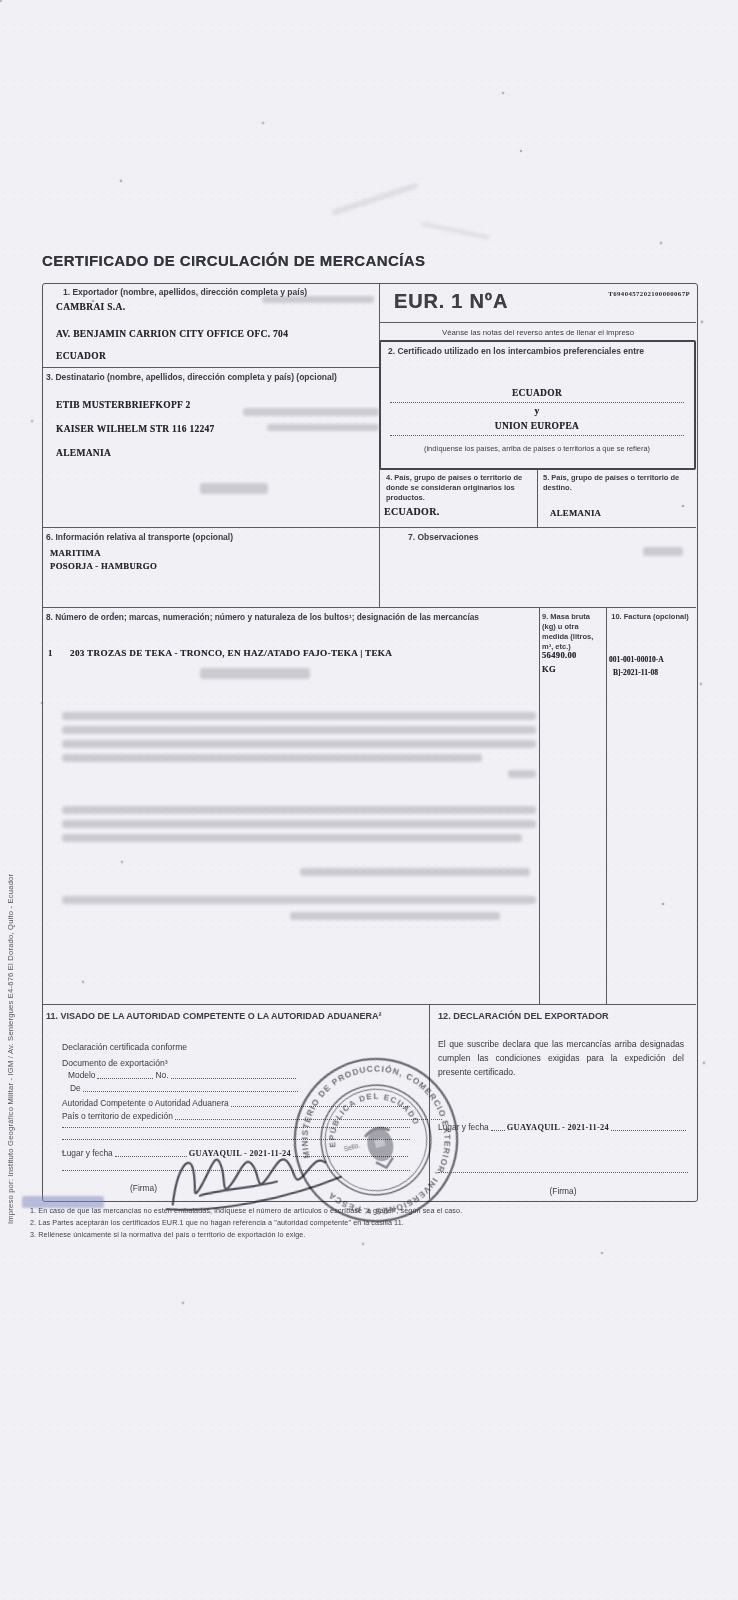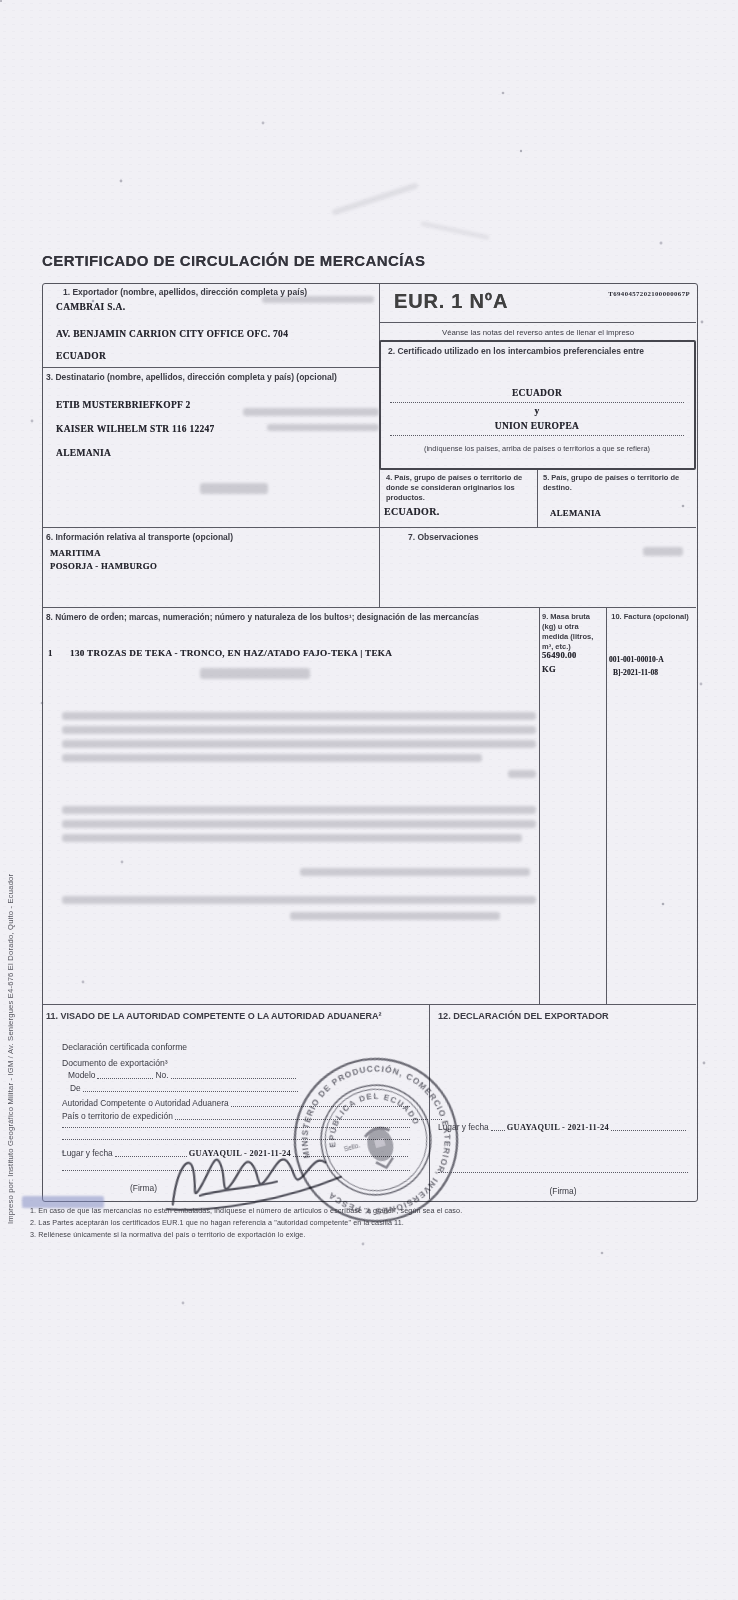--- a/index.html
+++ b/index.html
@@ -114,21 +114,21 @@
   <div class="abs val" style="left:50px;top:548px;font-size:8.8px;">MARITIMA</div>
   <div class="abs val" style="left:50px;top:561px;font-size:8.8px;">POSORJA - HAMBURGO</div>
   <div class="abs lbl" style="left:408px;top:532px;width:300px;">7. Observaciones</div>
   <div class="abs smudge" style="left:643px;top:547px;width:40px;height:9px;"></div>
 
   <div class="abs lbl" style="left:46px;top:612px;width:492px;font-size:8.3px;">8. Número de orden; marcas, numeración; número y naturaleza de los bultos¹; designación de las mercancías</div>
   <div class="abs lbl-sm" style="left:542px;top:612px;width:62px;">9. Masa bruta (kg) u otra medida (litros, m³, etc.)</div>
   <div class="abs lbl-sm center" style="left:608px;top:612px;width:84px;">10. Factura (opcional)</div>
 
   <div class="abs val" style="left:48px;top:648px;font-size:9px;">1</div>
-  <div class="abs val" style="left:70px;top:648px;font-size:9.2px;">130 TROZAS DE TEKA - TRONCO, EN HAZ/ATADO FAJO-TEKA | TEKA</div>
+  <div class="abs val" style="left:70px;top:648px;font-size:9.2px;">203 TROZAS DE TEKA - TRONCO, EN HAZ/ATADO FAJO-TEKA | TEKA</div>
   <div class="abs smudge" style="left:200px;top:668px;width:110px;height:11px;"></div>
 
   <div class="abs val" style="left:542px;top:650px;font-size:8.6px;">56490.00</div>
   <div class="abs val" style="left:542px;top:664px;font-size:8.6px;">KG</div>
   <div class="abs val-sm" style="left:609px;top:655px;">001-001-00010-A</div>
   <div class="abs val-sm" style="left:613px;top:668px;">B]-2021-11-08</div>
 
   <div class="abs smudge" style="left:62px;top:712px;width:474px;height:8px;"></div>
   <div class="abs smudge" style="left:62px;top:726px;width:474px;height:8px;"></div>
   <div class="abs smudge" style="left:62px;top:740px;width:474px;height:8px;"></div>
@@ -201,20 +201,21 @@
       <g opacity=".85">
         <ellipse cx="93" cy="96" rx="13" ry="17" fill="#5a5a64" opacity=".75"></ellipse>
         <path d="M80,84 Q93,74 106,84" fill="none" stroke="#5a5a64" stroke-width="3"></path>
         <path d="M84,112 L93,120 L102,112" fill="none" stroke="#5a5a64" stroke-width="2.5"></path>
         <rect x="88" y="90" width="10" height="8" fill="#f1f0f5" opacity=".5"></rect>
       </g>
     </g>
   </svg>
 
   <div class="abs lbl" style="left:438px;top:1010px;width:254px;font-size:9.2px;">12. DECLARACIÓN DEL EXPORTADOR</div>
+  <div class="abs para" style="left:438px;top:1038px;width:246px;">El que suscribe declara que las mercancías arriba designadas cumplen las condiciones exigidas para la expedición del presente certificado.</div>
   <div class="abs leader" style="left:438px;top:1122px;width:250px;">
     <span>Lugar y fecha</span>
     <span class="dots-fixed" style="width:14px;"></span>
     <span class="lv">GUAYAQUIL - 2021-11-24</span>
     <span class="dots"></span>
   </div>
   <div class="abs dotline" style="left:438px;top:1166px;width:250px;height:6px;"></div>
   <div class="abs center" style="left:438px;top:1186px;width:250px;font-size:8.4px;">(Firma)</div>
 
   <div class="abs smudge-blue" style="left:22px;top:1196px;width:82px;height:12px;"></div>

